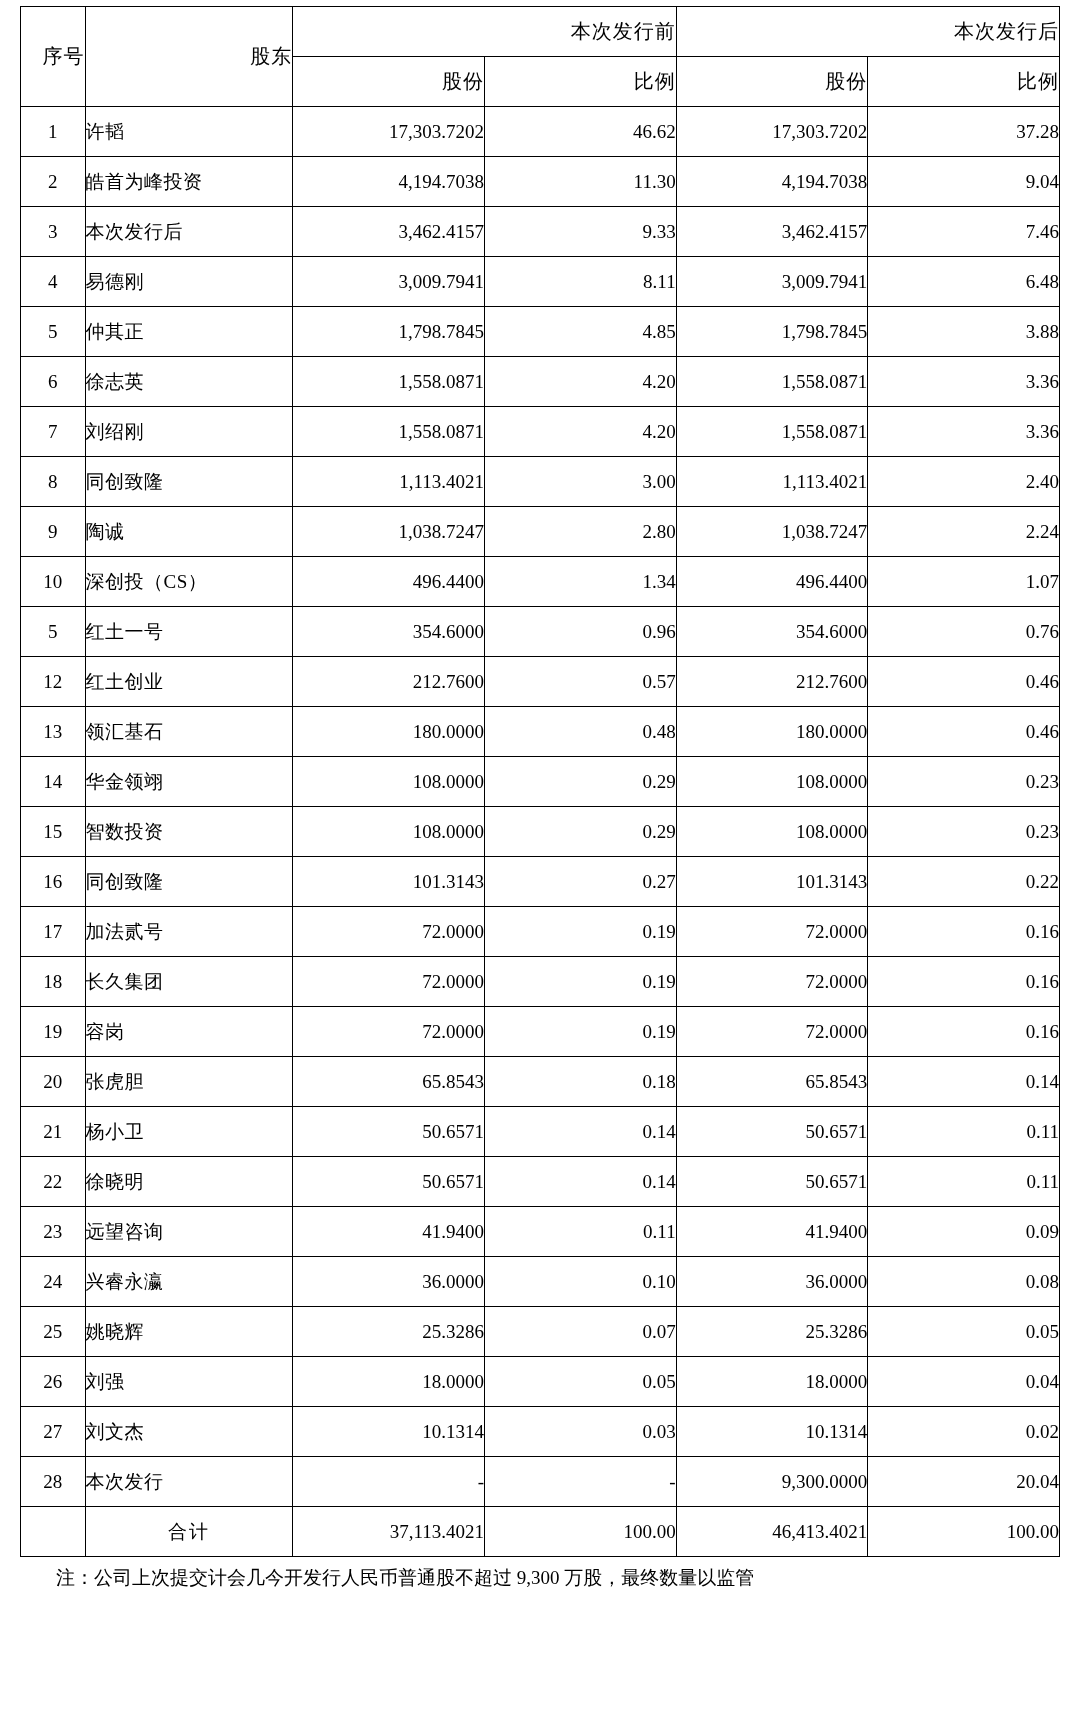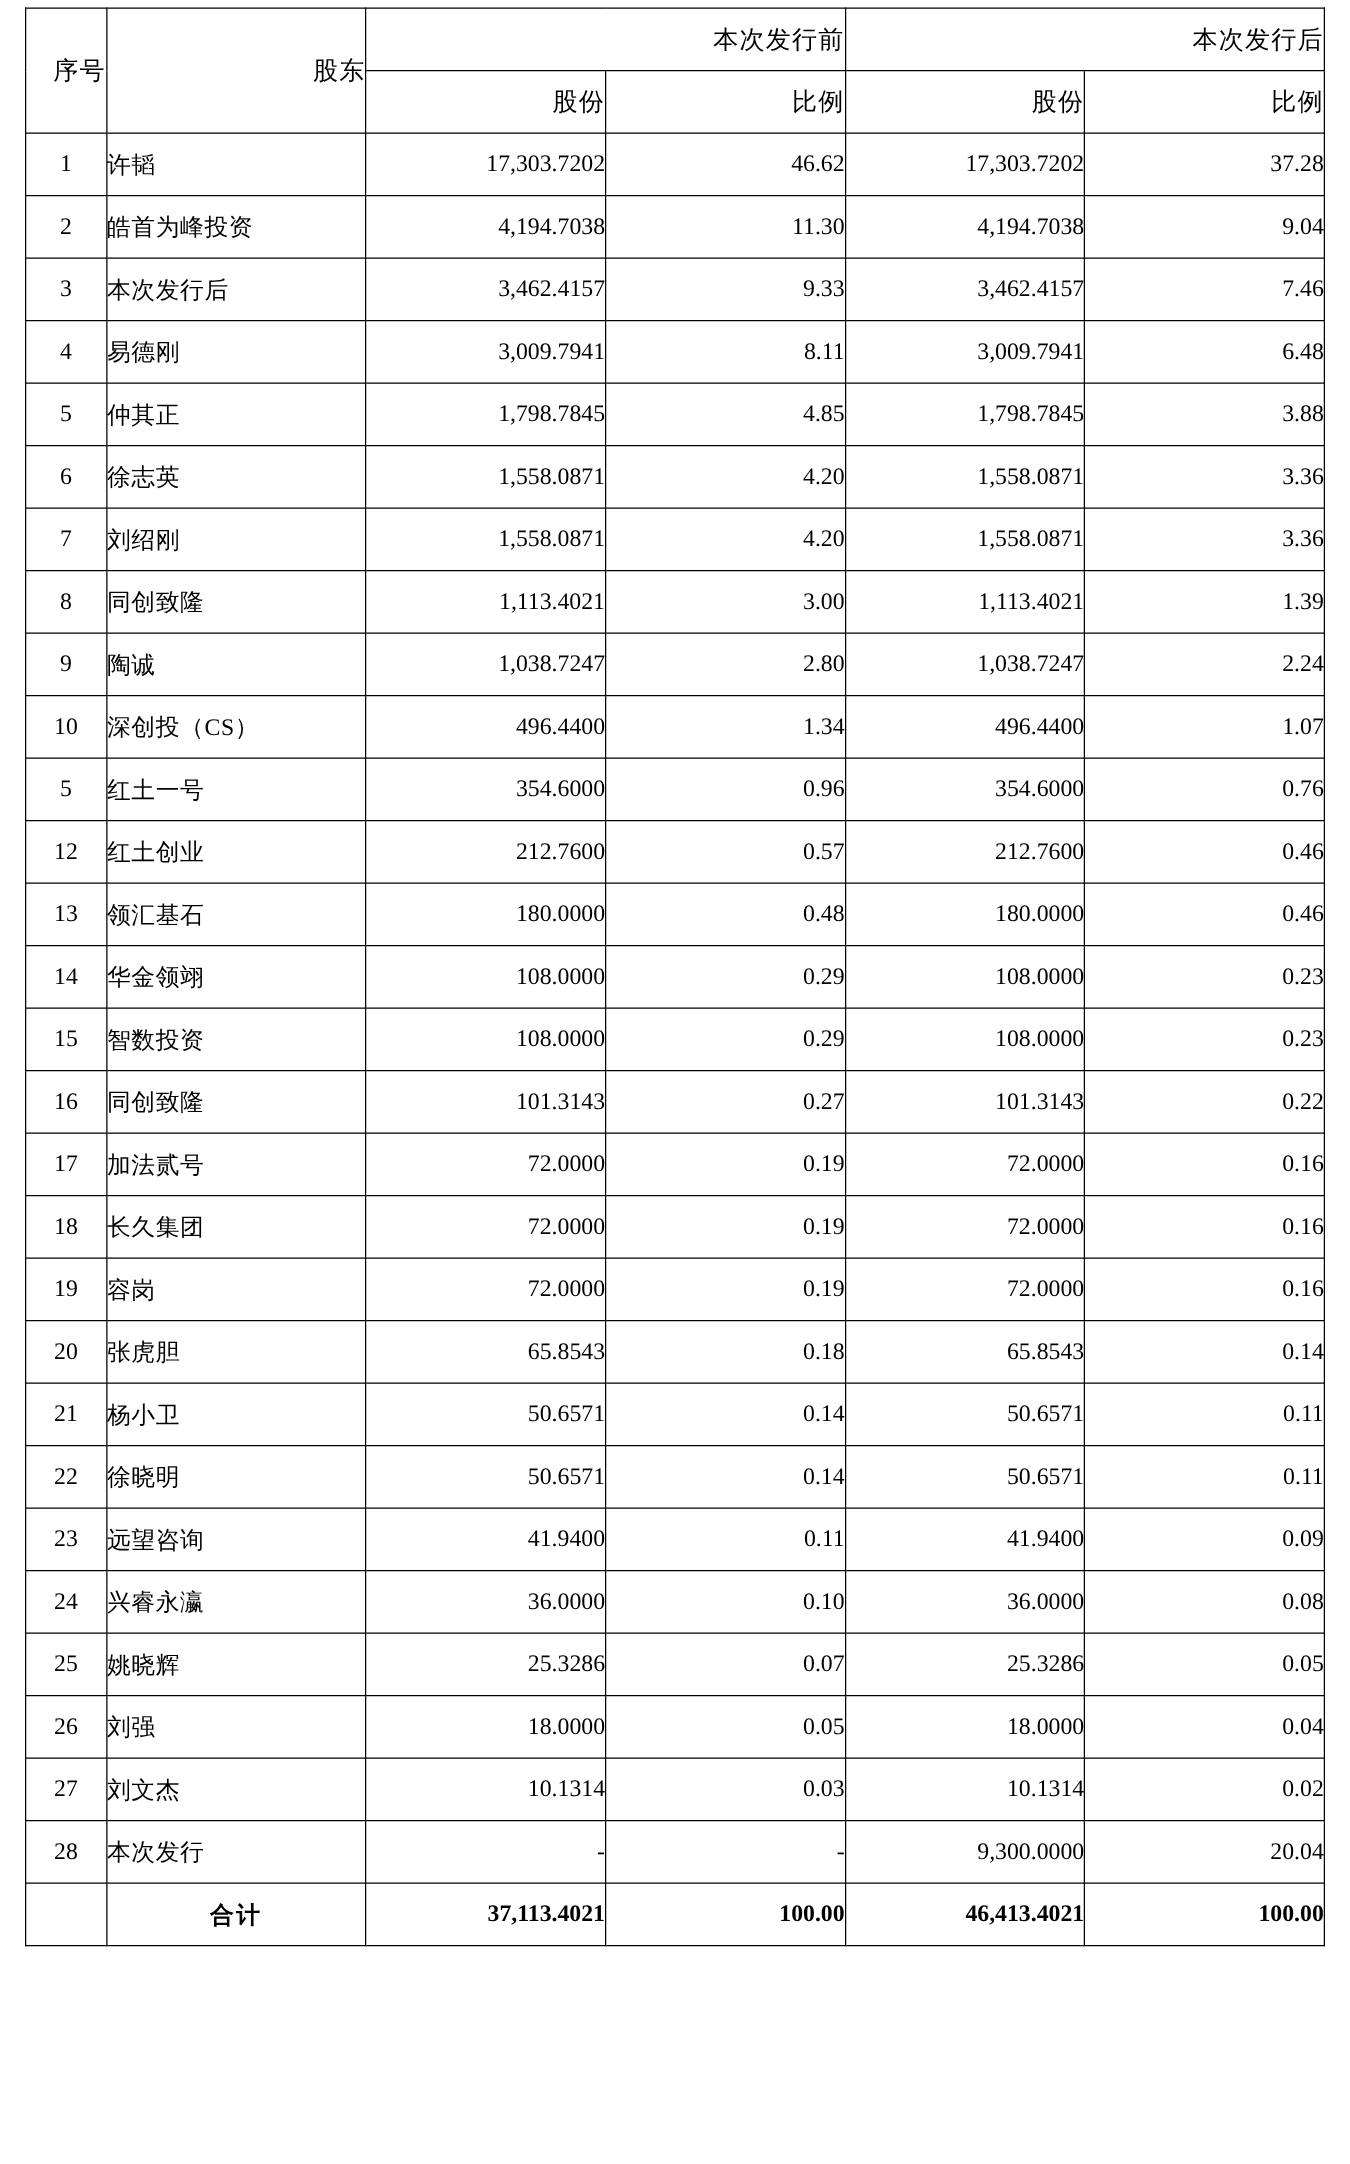--- a/index.html
+++ b/index.html
@@ -56,21 +56,21 @@
     font-size: 19px;
     letter-spacing: 0.5px;
   }
   td.num {
     text-align: right;
     padding-right: 12px;
     font-size: 19px;
     font-family: "Liberation Serif", "DejaVu Serif", serif;
   }
   tr.total td {
-    font-weight: bold;
+    font-weight: normal;
   }
   tr.total td.name {
     text-align: center;
     letter-spacing: 2px;
   }
   .footnote {
     width: 1040px;
     margin: 8px auto 0 auto;
     font-size: 19px;
     line-height: 26px;
@@ -165,21 +165,21 @@
           <td class="num">4.20</td>
           <td class="num">1,558.0871</td>
           <td class="num">3.36</td>
         </tr>
         <tr>
           <td class="idx">8</td>
           <td class="name">同创致隆</td>
           <td class="num">1,113.4021</td>
           <td class="num">3.00</td>
           <td class="num">1,113.4021</td>
-          <td class="num">1.39</td>
+          <td class="num">2.40</td>
         </tr>
         <tr>
           <td class="idx">9</td>
           <td class="name">陶诚</td>
           <td class="num">1,038.7247</td>
           <td class="num">2.80</td>
           <td class="num">1,038.7247</td>
           <td class="num">2.24</td>
         </tr>
         <tr>
@@ -340,14 +340,15 @@
         <td class="idx"></td>
         <td class="name">合计</td>
         <td class="num">37,113.4021</td>
         <td class="num">100.00</td>
         <td class="num">46,413.4021</td>
         <td class="num">100.00</td>
       </tr>
     </tfoot>
   </table>
 
+  <div class="footnote">注：公司上次提交计会几今开发行人民币普通股不超过 9,300 万股，最终数量以监管</div>
 
 </div>
 
 </body></html>

